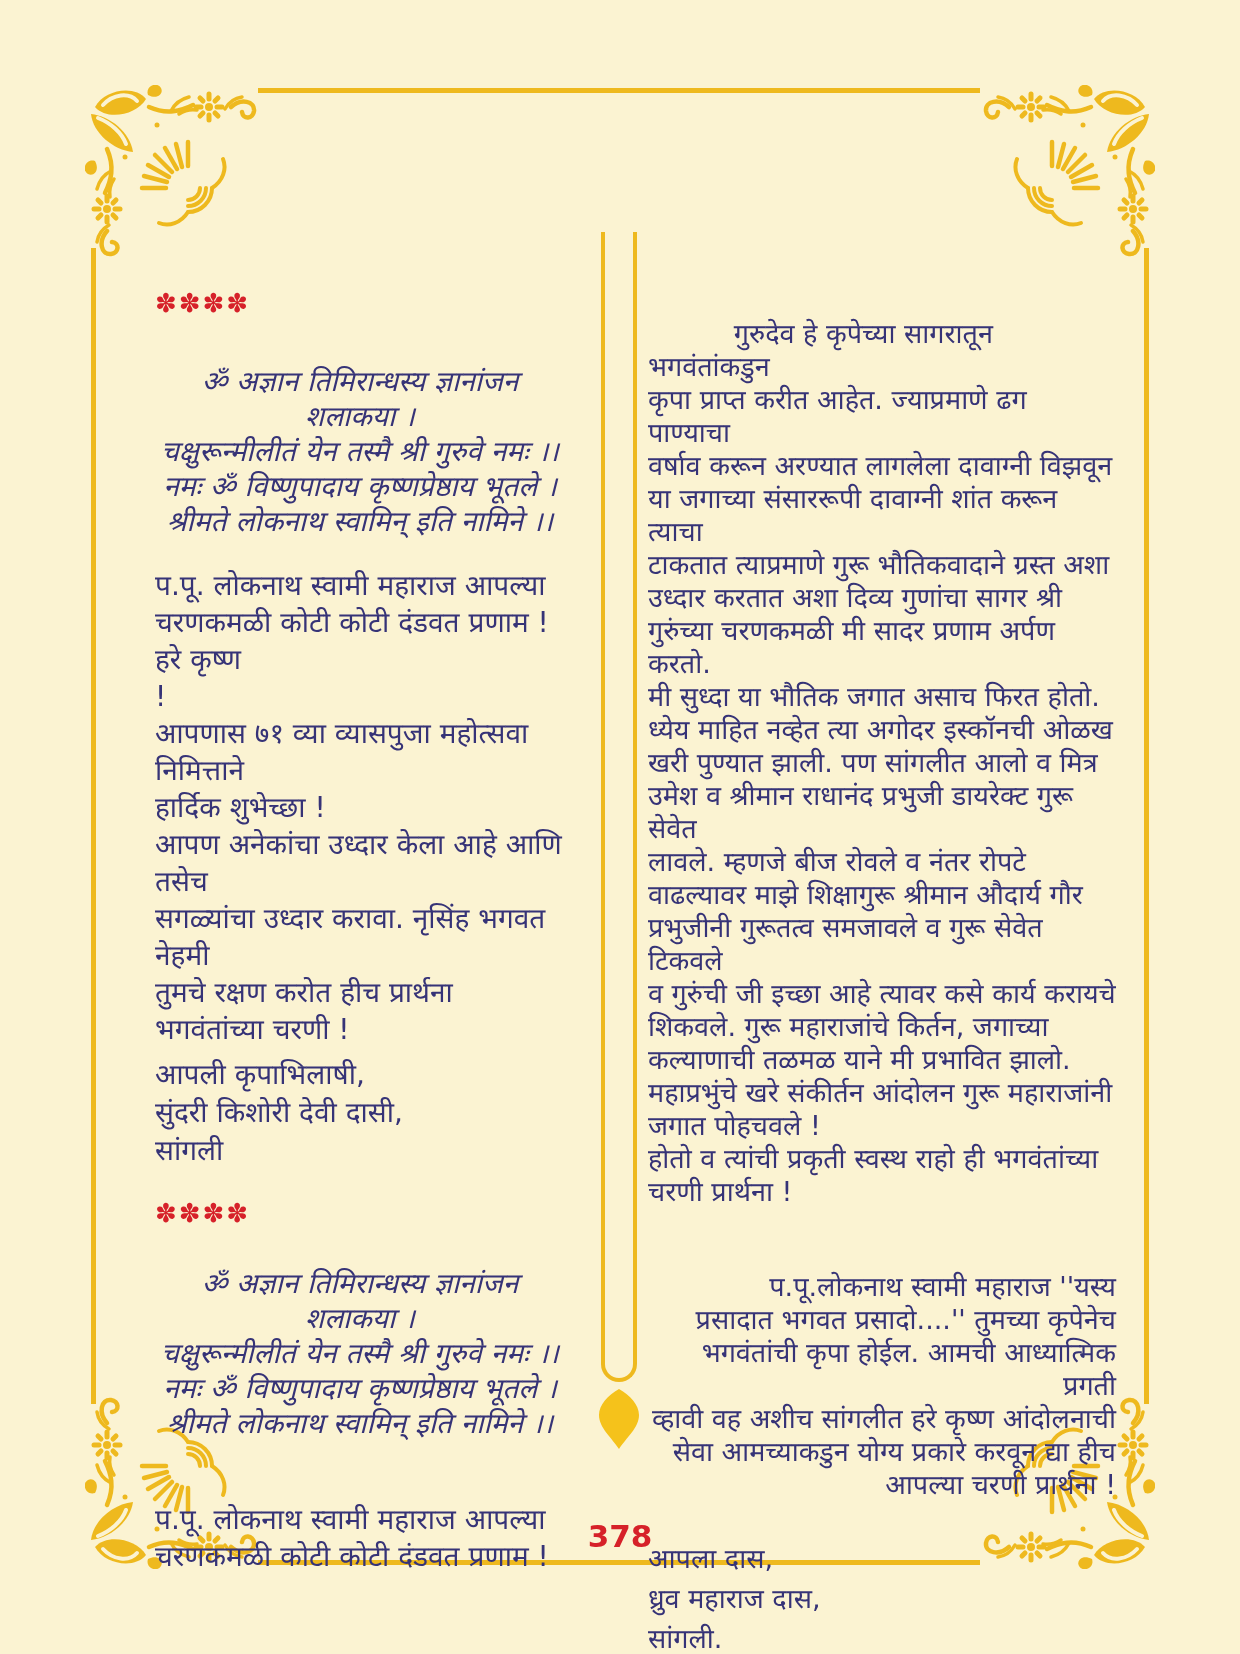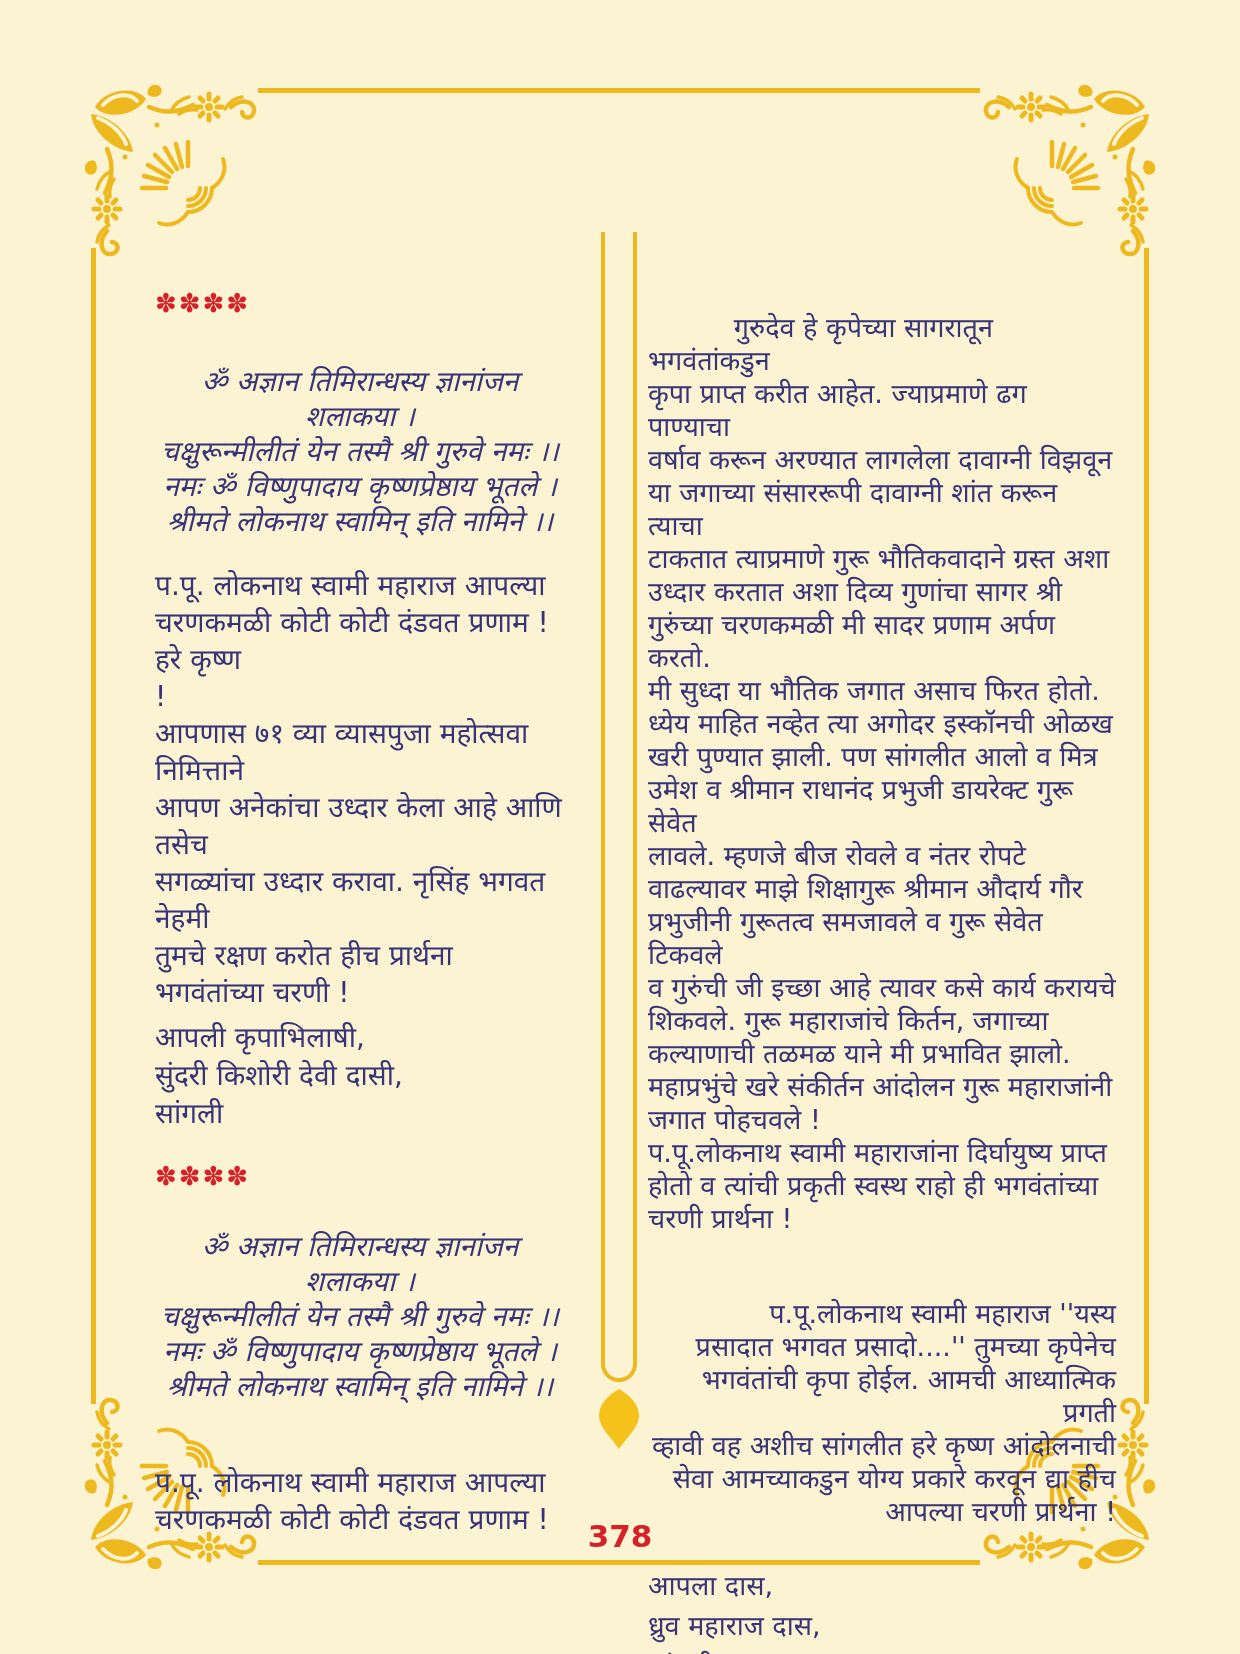--- a/index.html
+++ b/index.html
@@ -37,21 +37,21 @@
   .sep{color:#D62129;font-size:26px;font-weight:bold;letter-spacing:2px;line-height:30px;}
   .sep-mid{margin-top:28px;}
   .shloka{margin-top:46px;text-align:center;font-size:28px;font-style:italic;}
   .shloka .sh-line{line-height:35px;white-space:pre-wrap;}
   .shloka2{margin-top:38px;}
   .para{margin-top:28px;font-size:28px;}
   .para .line{line-height:37px;white-space:pre-wrap;}
   .para2{margin-top:60px;}
   .signoff{margin-top:8px;font-size:28px;}
   .signoff .sg-line{line-height:38px;white-space:pre-wrap;}
-  .right-col .para{margin-top:8px;font-size:27px;}
+  .right-col .para{margin-top:14px;font-size:27px;}
   .right-col .para .line{line-height:33px;}
   .right-col .rpara2{margin-top:62px;text-align:right;}
   .right-col .signoff{margin-top:38px;font-size:27px;}
   .right-col .signoff .sg-line{line-height:40px;}
   
   .page-number{
     position:absolute;left:0;right:0;top:1518px;
     text-align:center;color:#D62129;
     font-size:31px;font-weight:bold;
   }
@@ -150,20 +150,21 @@
         <div class="sh-line">ॐ अज्ञान तिमिरान्धस्य ज्ञानांजन शलाकया ।</div>
         <div class="sh-line">चक्षुरून्मीलीतं येन तस्मै श्री गुरुवे नमः ।।</div>
         <div class="sh-line">नमः ॐ विष्णुपादाय कृष्णप्रेष्ठाय भूतले ।</div>
         <div class="sh-line">श्रीमते लोकनाथ स्वामिन् इति नामिने ।।</div>
       </div>
     <div class="para">
         <div class="line">प.पू. लोकनाथ स्वामी महाराज आपल्या</div>
         <div class="line">चरणकमळी कोटी कोटी दंडवत प्रणाम ! हरे कृष्ण</div>
         <div class="line">!</div>
         <div class="line">आपणास ७१ व्या व्यासपुजा महोत्सवा निमित्ताने</div>
+        <div class="line">हार्दिक शुभेच्छा !</div>
         <div class="line">आपण अनेकांचा उध्दार केला आहे आणि तसेच</div>
         <div class="line">सगळ्यांचा उध्दार करावा. नृसिंह भगवत नेहमी</div>
         <div class="line">तुमचे रक्षण करोत हीच प्रार्थना भगवंतांच्या चरणी !</div>
       </div>
     <div class="signoff">
         <div class="sg-line">आपली कृपाभिलाषी,</div>
         <div class="sg-line">सुंदरी किशोरी देवी दासी,</div>
         <div class="sg-line">सांगली</div>
       </div>
     <div class="sep sep-mid">✽✽✽✽</div>
@@ -193,21 +194,20 @@
         <div class="line">खरी पुण्यात झाली. पण सांगलीत आलो व मित्र</div>
         <div class="line">उमेश व श्रीमान राधानंद प्रभुजी डायरेक्ट गुरू सेवेत</div>
         <div class="line">लावले. म्हणजे बीज रोवले व नंतर रोपटे</div>
         <div class="line">वाढल्यावर माझे शिक्षागुरू श्रीमान औदार्य गौर</div>
         <div class="line">प्रभुजीनी गुरूतत्व समजावले व गुरू सेवेत टिकवले</div>
         <div class="line">व गुरुंची जी इच्छा आहे त्यावर कसे कार्य करायचे</div>
         <div class="line">शिकवले. गुरू महाराजांचे किर्तन, जगाच्या</div>
         <div class="line">कल्याणाची तळमळ याने मी प्रभावित झालो.</div>
         <div class="line">महाप्रभुंचे खरे संकीर्तन आंदोलन गुरू महाराजांनी</div>
         <div class="line">जगात पोहचवले !</div>
-        <div class="line">प.पू.लोकनाथ स्वामी महाराजांना दिर्घायुष्य प्राप्त</div>
         <div class="line">होतो व त्यांची प्रकृती स्वस्थ राहो ही भगवंतांच्या</div>
         <div class="line">चरणी प्रार्थना !</div>
       </div>
     <div class="para rpara2">
         <div class="line">          प.पू.लोकनाथ स्वामी महाराज ''यस्य</div>
         <div class="line">प्रसादात भगवत प्रसादो....'' तुमच्या कृपेनेच</div>
         <div class="line">भगवंतांची कृपा होईल. आमची आध्यात्मिक प्रगती</div>
         <div class="line">व्हावी वह अशीच सांगलीत हरे कृष्ण आंदोलनाची</div>
         <div class="line">सेवा आमच्याकडुन योग्य प्रकारे करवून द्या हीच</div>
         <div class="line">आपल्या चरणी प्रार्थना !</div>

